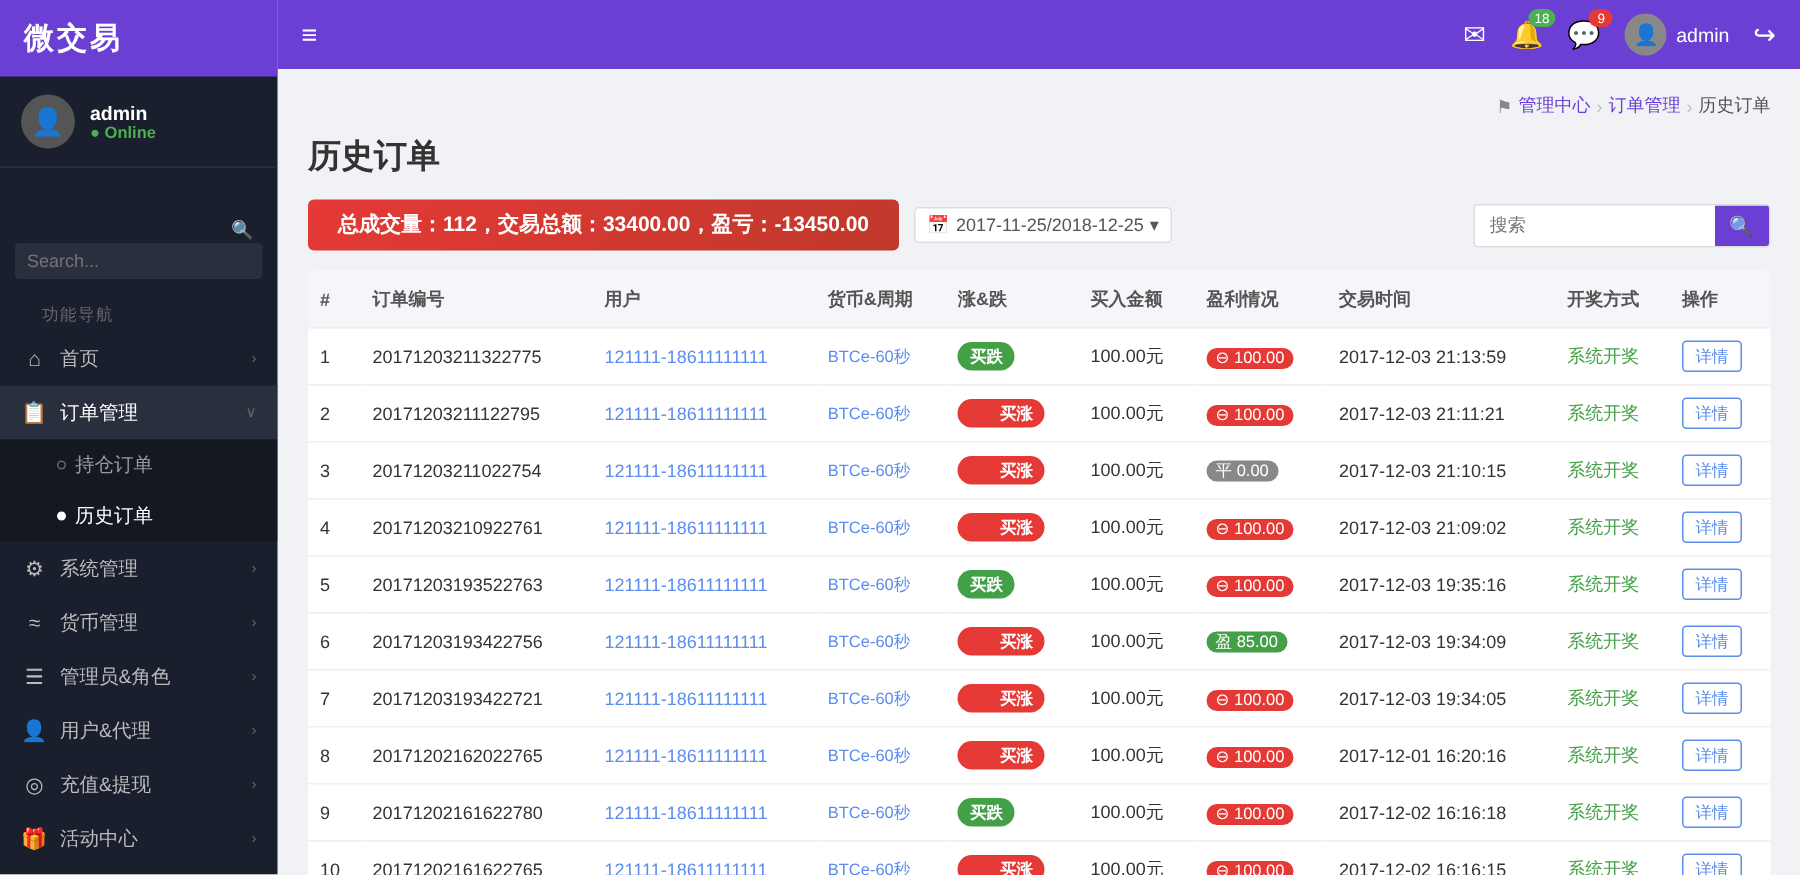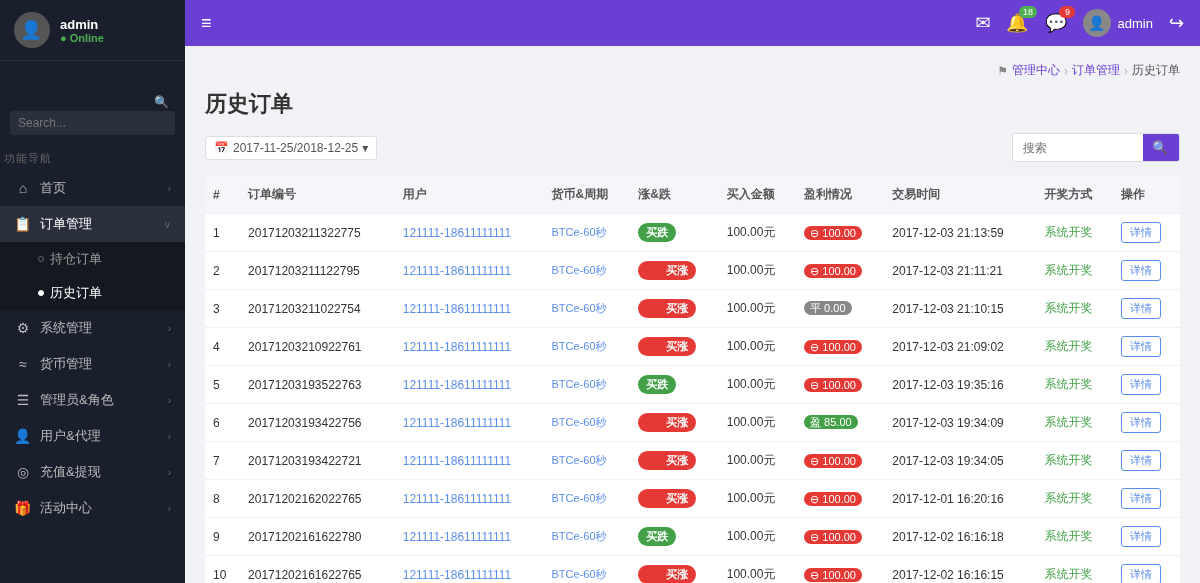--- a/index.html
+++ b/index.html
@@ -9,21 +9,21 @@
     .sidebar { width: 185px; min-width: 185px; background: #1a1f2e; color: #ccc; display: flex; flex-direction: column; height: 583px; overflow-y: auto; }
     .sidebar-logo { background: #6c3fd4; color: #fff; font-size: 20px; padding: 12px 16px; display: flex; align-items: center; gap: 8px; font-weight: bold; letter-spacing: 2px; }
     .sidebar-user { padding: 12px 14px; display: flex; align-items: center; gap: 10px; border-bottom: 1px solid #2a2f3e; }
     .sidebar-avatar { width: 36px; height: 36px; border-radius: 50%; background: #555; display: flex; align-items: center; justify-content: center; font-size: 18px; color: #aaa; overflow: hidden; }
     .sidebar-username { font-size: 13px; color: #fff; font-weight: bold; }
     .sidebar-status { font-size: 11px; color: #4caf50; font-weight: bold; }
     .sidebar-search { padding: 8px 10px; }
     .sidebar-search input { width: 100%; background: #2a2f3e; border: none; color: #ccc; padding: 5px 28px 5px 8px; border-radius: 3px; font-size: 12px; outline: none; margin-top: 42px; }
     .sidebar-search-wrap { position: relative; }
     .sidebar-search-icon { position: absolute; right: 6px; top: 50%; transform: translateY(-50%); color: #888; font-size: 12px; }
-    .sidebar-section-label { padding: 8px 4px 4px; font-size: 11px; color: #666; letter-spacing: 1px; }
+    .sidebar-section-label { padding: 8px 14px 4px; font-size: 11px; color: #666; letter-spacing: 1px; margin-left: 14px; }
     .sidebar-item { display: flex; align-items: center; justify-content: space-between; padding: 9px 14px; cursor: pointer; color: #bbb; transition: background 0.2s; }
     .sidebar-item.active { background: #2a2f3e; color: #fff; }
     .sidebar-item-left { display: flex; align-items: center; gap: 8px; }
     .sidebar-item-icon { width: 18px; text-align: center; font-size: 14px; }
     .sidebar-chevron { font-size: 10px; color: #666; }
     .sidebar-sub { background: #141820; }
     .sidebar-sub-item { padding: 8px 22px 8px 38px; color: #999; cursor: pointer; display: flex; align-items: center; gap: 6px; }
     .sidebar-sub-item.active { color: #fff; }
     .sub-dot { width: 6px; height: 6px; border-radius: 50%; background: transparent; border: 1px solid #666; display: inline-block; }
     .sidebar-sub-item.active .sub-dot { background: #fff; border-color: #fff; }
@@ -55,41 +55,44 @@
     .breadcrumb-current { color: #555; }
 
     
     .page-title { font-size: 22px; font-weight: bold; color: #333; margin-bottom: 14px; }
 
     
     .summary-bar-wrap { display: flex; align-items: center; gap: 10px; margin-bottom: 14px; }
     .summary-bar { background: linear-gradient(135deg, #e53935, #c0392b); color: #fff; padding: 8px 20px; border-radius: 4px; font-size: 14px; font-weight: bold; }
     .date-range { display: flex; align-items: center; border: 1px solid #ddd; border-radius: 3px; background: #fff; padding: 4px 8px; gap: 4px; color: #555; font-size: 12px; cursor: pointer; }
     .search-wrap { display: flex; align-items: center; border: 1px solid #ddd; border-radius: 3px; background: #fff; overflow: hidden; margin-left: auto; }
-    .search-wrap input { border: none; padding: 5px 10px; font-size: 12px; outline: none; width: 130px; }
+    .search-wrap input { border: none; padding: 5px 10px; font-size: 12px; outline: none; width: 160px; }
     .search-btn { background: #6c3fd4; border: none; color: #fff; padding: 6px 10px; cursor: pointer; font-size: 13px; }
 
     
     .table-wrap { background: #fff; border-radius: 4px; overflow: hidden; }
     table { width: 100%; border-collapse: collapse; }
     thead tr { background: #f5f6fa; }
     th { padding: 10px 8px; text-align: left; color: #555; font-weight: 600; font-size: 12px; border-bottom: 1px solid #eee; white-space: nowrap; }
     td { padding: 8px 8px; border-bottom: 1px solid #f0f0f0; font-size: 12px; color: #333; white-space: nowrap; }
     .user-link { color: #5b8dee; cursor: pointer; }
     .tag { display: inline-block; padding: 2px 8px; border-radius: 10px; font-size: 11px; color: #fff; font-weight: bold; }
     .tag-buy-fall { background: #43a047; }
     .tag-buy-rise { background: #e53935; padding-left: 28px; }
     .profit-pos { color: #43a047; font-weight: normal; }
     .open-method { color: #43a047; font-size: 12px; }
     .detail-btn { background: transparent; border: 1px solid #5b8dee; color: #5b8dee; padding: 2px 8px; border-radius: 3px; cursor: pointer; font-size: 11px; }
   </style>
 </head>
 <body>
 
 <div class="sidebar">
+  <div class="sidebar-logo">
+    <span>微交易</span>
+  </div>
   <div class="sidebar-user">
     <div class="sidebar-avatar">👤</div>
     <div>
       <div class="sidebar-username">admin</div>
       <div class="sidebar-status">● Online</div>
     </div>
   </div>
   <div class="sidebar-search">
     <div class="sidebar-search-wrap">
       <input type="text" placeholder="Search..." style="">
@@ -206,20 +209,21 @@
       <span class="breadcrumb-link">管理中心</span>
       <span class="breadcrumb-sep">›</span>
       <span class="breadcrumb-link">订单管理</span>
       <span class="breadcrumb-sep">›</span>
       <span class="breadcrumb-current">历史订单</span>
     </div>
 
     <div class="page-title">历史订单</div>
 
     <div class="summary-bar-wrap">
+      <div class="summary-bar">总成交量：112，交易总额：33400.00，盈亏：-13450.00</div>
       <div class="date-range">
         <span>📅</span>
         <span>2017-11-25/2018-12-25</span>
         <span>▾</span>
       </div>
       <div class="search-wrap">
         <input type="text" placeholder="搜索" style="">
         <button class="search-btn">🔍</button>
       </div>
     </div>

